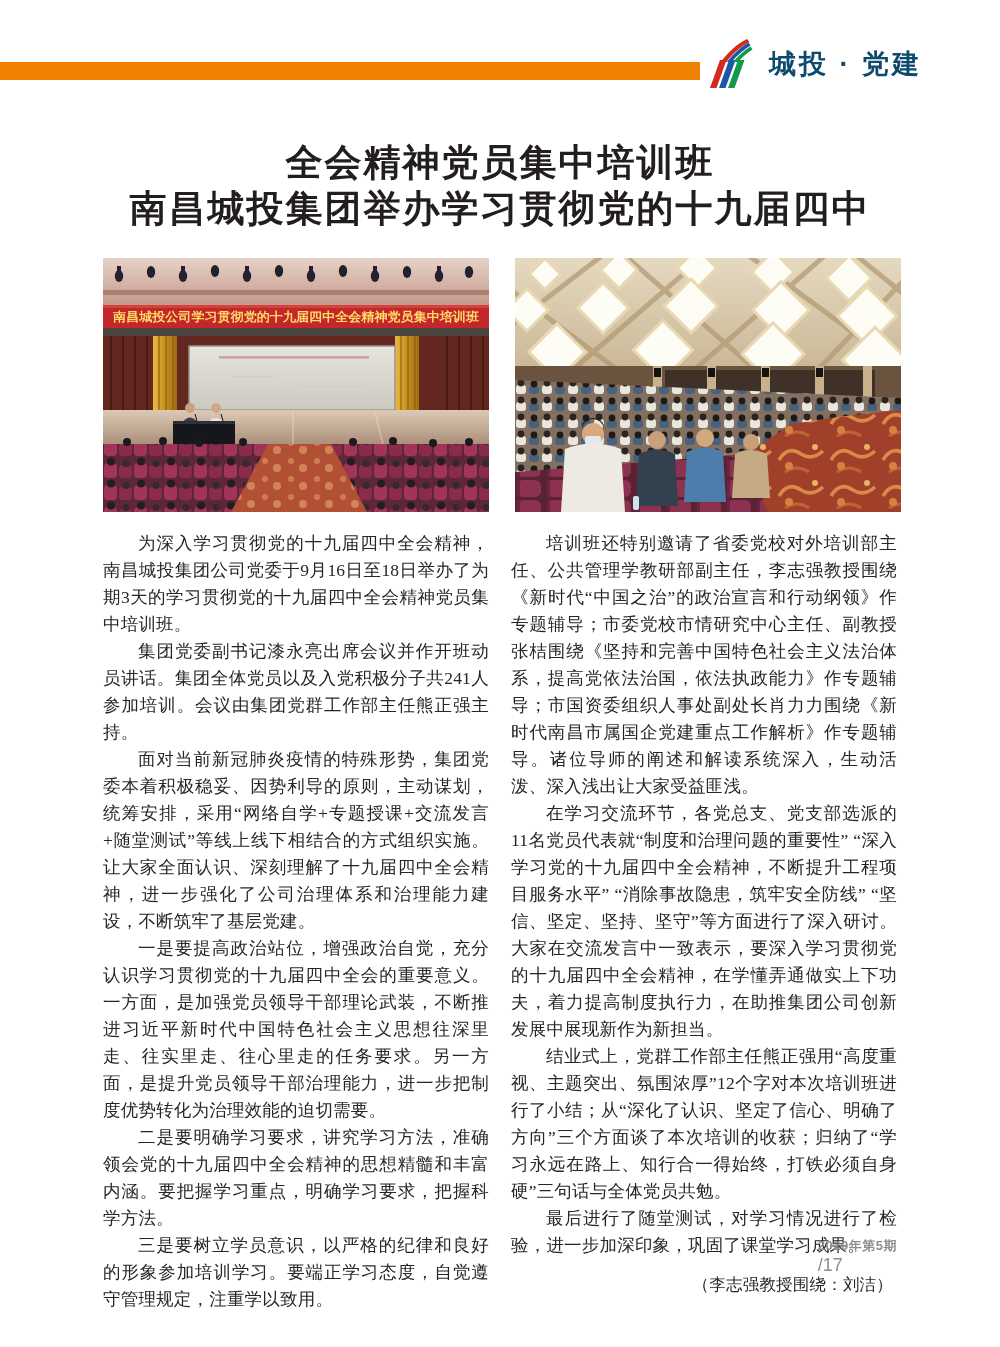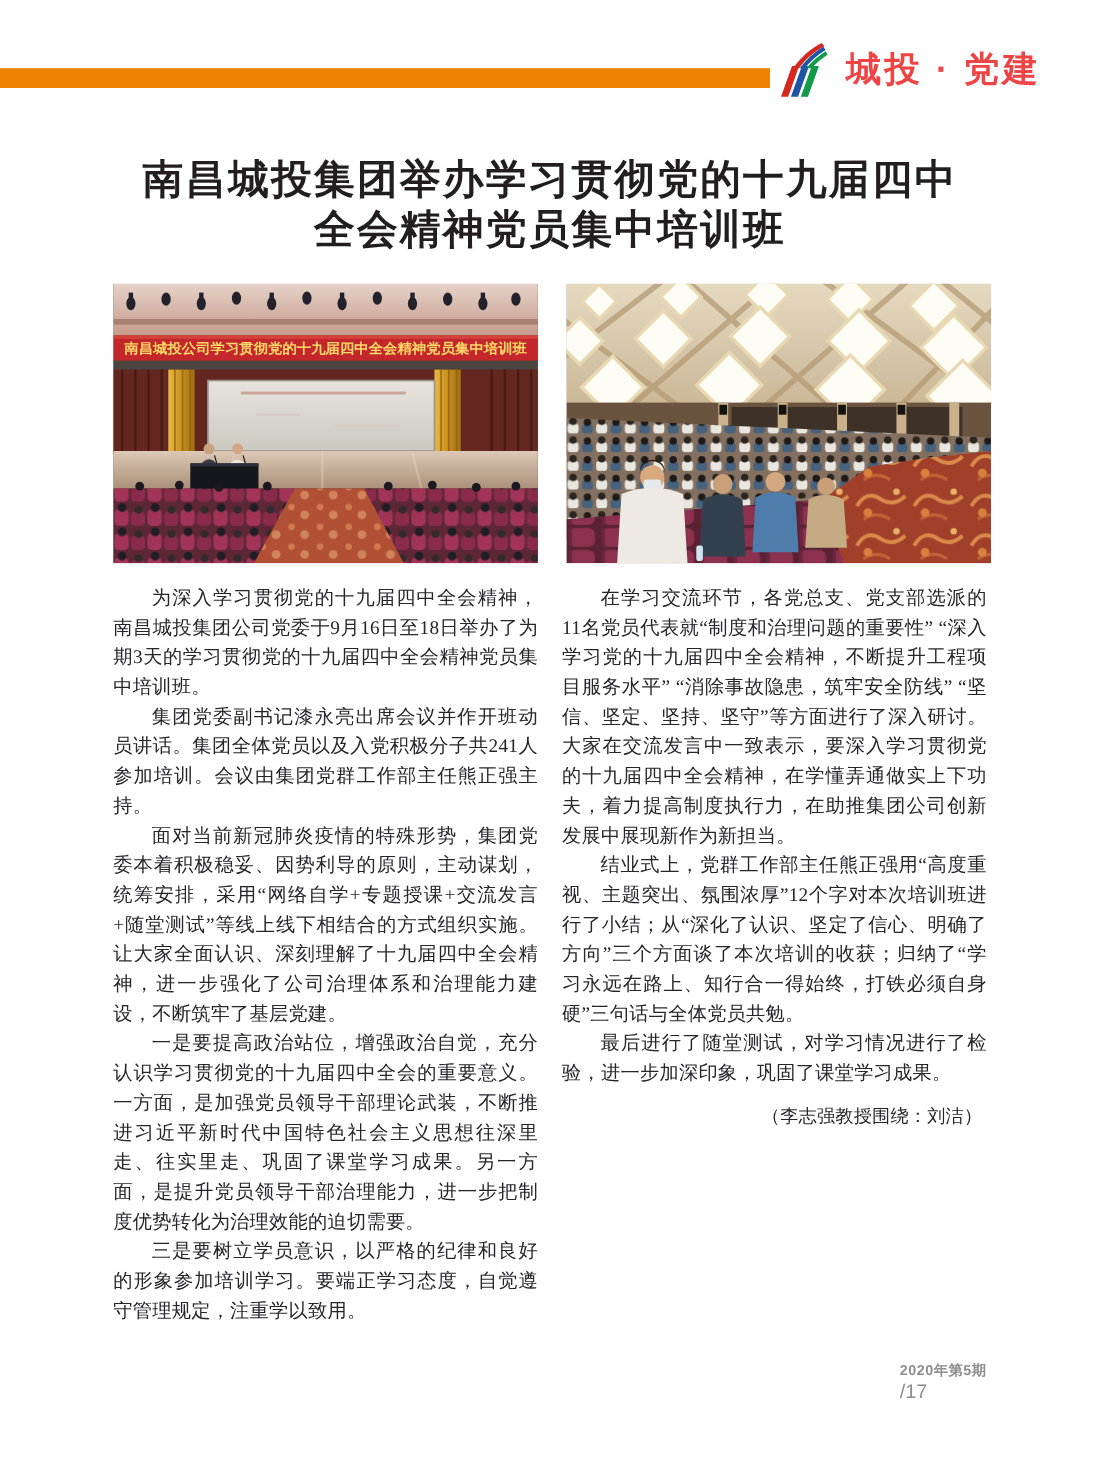--- a/index.html
+++ b/index.html
@@ -24,22 +24,22 @@
     position: absolute;
     left: 701px; top: 38px;
     width: 299px; height: 52px;
     display: flex;
     align-items: center;
   }
   .brand svg { display: block; }
   .section-label {
     font-family: "Liberation Sans", sans-serif;
     font-weight: bold;
-    font-size: 32px;
-    color: #ef4444;
+    font-size: 27px;
+    color: #0c4a6e;
     letter-spacing: 3px;
     margin-left: 10px;
     white-space: nowrap;
   }
 
   
   .article-title {
     position: absolute;
     top: 140px; left: 0; right: 0;
     text-align: center;
@@ -113,22 +113,22 @@
       <path d="M18,50 L28,22 L34.5,22 L24.5,50 Z" fill="#1f55a5"></path>
       <path d="M27,50 L37,22 L43.5,22 L33.5,50 Z" fill="#129a49"></path>
       <path d="M20,24 C27,14 36,6 46,1 L48.5,4 C39,9 31,16 25.5,24 Z" fill="#d5281e"></path>
       <path d="M26,24 C32,16 39,9.5 47.5,4.5 L49.5,7.5 C42,12 35.5,18 30.5,24 Z" fill="#1f55a5"></path>
       <path d="M32,24 C36.5,18.5 42.5,13 49.5,8.5 L51.5,11.5 C45.5,15.5 40.5,20 36.8,24 Z" fill="#129a49"></path>
     </svg>
     <span class="section-label">城投 · 党建</span>
   </div>
 
   <h1 class="article-title">
+    <span>全会精神党员集中培训班</span>
     <span>南昌城投集团举办学习贯彻党的十九届四中</span>
-    <span>全会精神党员集中培训班</span>
   </h1>
 
   <div class="photos">
 
     <svg class="photo" viewBox="0 0 386 254">
       <defs>
         <linearGradient id="ceilL" x1="0" y1="0" x2="0" y2="1">
           <stop offset="0" stop-color="#e6d2c8"></stop>
             <stop offset="1" stop-color="#c59a8b"></stop>
         </linearGradient>
@@ -327,24 +327,26 @@
         <rect x="118" y="238" width="6" height="14" rx="2" fill="#cfe3ef"></rect>
       </g>
     </svg>
   </div>
 
   <section class="columns">
     <div class="col">
       <p>为深入学习贯彻党的十九届四中全会精神，南昌城投集团公司党委于9月16日至18日举办了为期3天的学习贯彻党的十九届四中全会精神党员集中培训班。</p>
       <p>集团党委副书记漆永亮出席会议并作开班动员讲话。集团全体党员以及入党积极分子共241人参加培训。会议由集团党群工作部主任熊正强主持。</p>
       <p>面对当前新冠肺炎疫情的特殊形势，集团党委本着积极稳妥、因势利导的原则，主动谋划，统筹安排，采用“网络自学+专题授课+交流发言+随堂测试”等线上线下相结合的方式组织实施。让大家全面认识、深刻理解了十九届四中全会精神，进一步强化了公司治理体系和治理能力建设，不断筑牢了基层党建。</p>
-      <p>一是要提高政治站位，增强政治自觉，充分认识学习贯彻党的十九届四中全会的重要意义。一方面，是加强党员领导干部理论武装，不断推进习近平新时代中国特色社会主义思想往深里走、往实里走、巩固了课堂学习成果。另一方面，是提升党员领导干部治理能力，进一步把制度优势转化为治理效能的迫切需要。</p>
+      <p>一是要提高政治站位，增强政治自觉，充分认识学习贯彻党的十九届四中全会的重要意义。一方面，是加强党员领导干部理论武装，不断推进习近平新时代中国特色社会主义思想往深里走、往实里走、往心里走的任务要求。另一方面，是提升党员领导干部治理能力，进一步把制度优势转化为治理效能的迫切需要。</p>
+      <p>二是要明确学习要求，讲究学习方法，准确领会党的十九届四中全会精神的思想精髓和丰富内涵。要把握学习重点，明确学习要求，把握科学方法。</p>
       <p>三是要树立学员意识，以严格的纪律和良好的形象参加培训学习。要端正学习态度，自觉遵守管理规定，注重学以致用。</p>
     </div>
     <div class="col">
+      <p>培训班还特别邀请了省委党校对外培训部主任、公共管理学教研部副主任，李志强教授围绕《新时代“中国之治”的政治宣言和行动纲领》作专题辅导；市委党校市情研究中心主任、副教授张桔围绕《坚持和完善中国特色社会主义法治体系，提高党依法治国，依法执政能力》作专题辅导；市国资委组织人事处副处长肖力力围绕《新时代南昌市属国企党建重点工作解析》作专题辅导。诸位导师的阐述和解读系统深入，生动活泼、深入浅出让大家受益匪浅。</p>
       <p>在学习交流环节，各党总支、党支部选派的11名党员代表就“制度和治理问题的重要性” “深入学习党的十九届四中全会精神，不断提升工程项目服务水平” “消除事故隐患，筑牢安全防线” “坚信、坚定、坚持、坚守”等方面进行了深入研讨。大家在交流发言中一致表示，要深入学习贯彻党的十九届四中全会精神，在学懂弄通做实上下功夫，着力提高制度执行力，在助推集团公司创新发展中展现新作为新担当。</p>
       <p>结业式上，党群工作部主任熊正强用“高度重视、主题突出、氛围浓厚”12个字对本次培训班进行了小结；从“深化了认识、坚定了信心、明确了方向”三个方面谈了本次培训的收获；归纳了“学习永远在路上、知行合一得始终，打铁必须自身硬”三句话与全体党员共勉。</p>
       <p>最后进行了随堂测试，对学习情况进行了检验，进一步加深印象，巩固了课堂学习成果。</p>
       <p class="byline">（李志强教授围绕：刘洁）</p>
     </div>
   </section>
 
   <div class="footer">
     <span class="issue">2020年第5期</span>
     <span class="pageno">/17</span>

